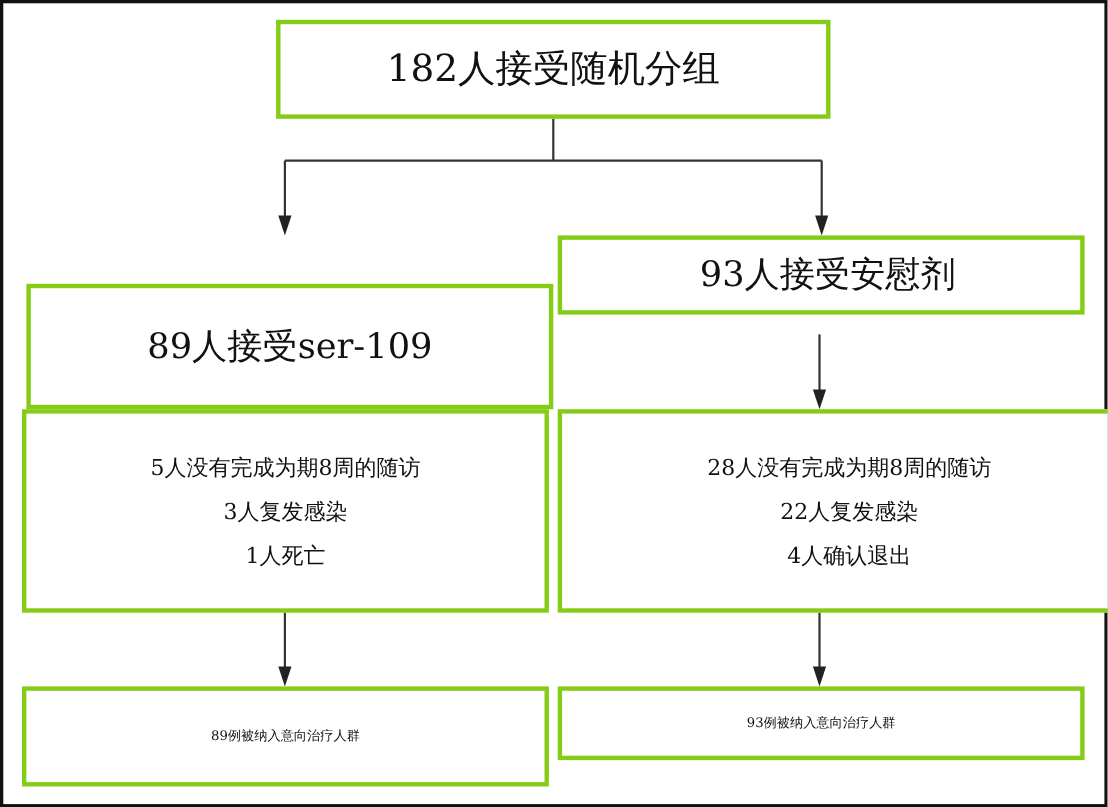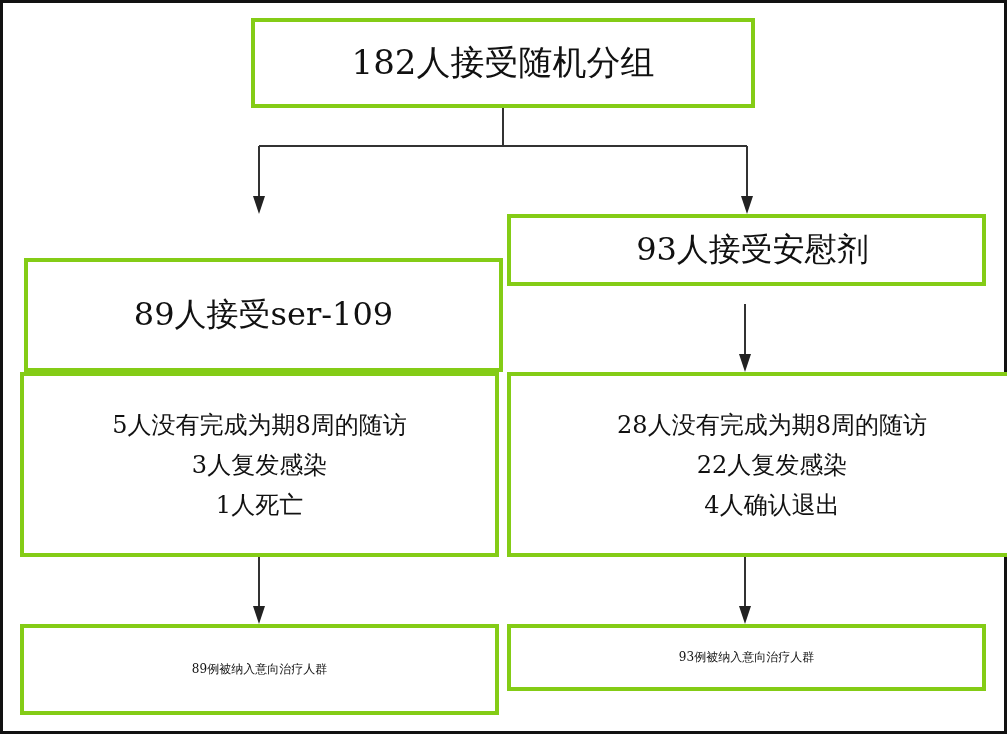--- a/index.html
+++ b/index.html
@@ -16,21 +16,21 @@
     border-right: 3px solid #111; border-bottom: 3px solid #111;
   }
   .box {
     position: absolute; box-sizing: border-box;
     border: 4px solid #84cc16; background: #fff;
     display: flex; flex-direction: column; align-items: center; justify-content: center;
     text-align: center;
   }
   .title-box { font-size: 34px; }
   .arm-box { font-size: 32px; }
-  .detail-box { font-size: 24px; line-height: 40px; justify-content: center; }
+  .detail-box { font-size: 20px; line-height: 40px; justify-content: center; }
   .itt-box { font-size: 12px; }
   svg.connectors { position: absolute; left: 0; top: 0; }
 </style>
 </head>
 <body>
 
 <div class="frame"></div>
 
 <svg class="connectors" width="1007" height="734">
   <defs>

